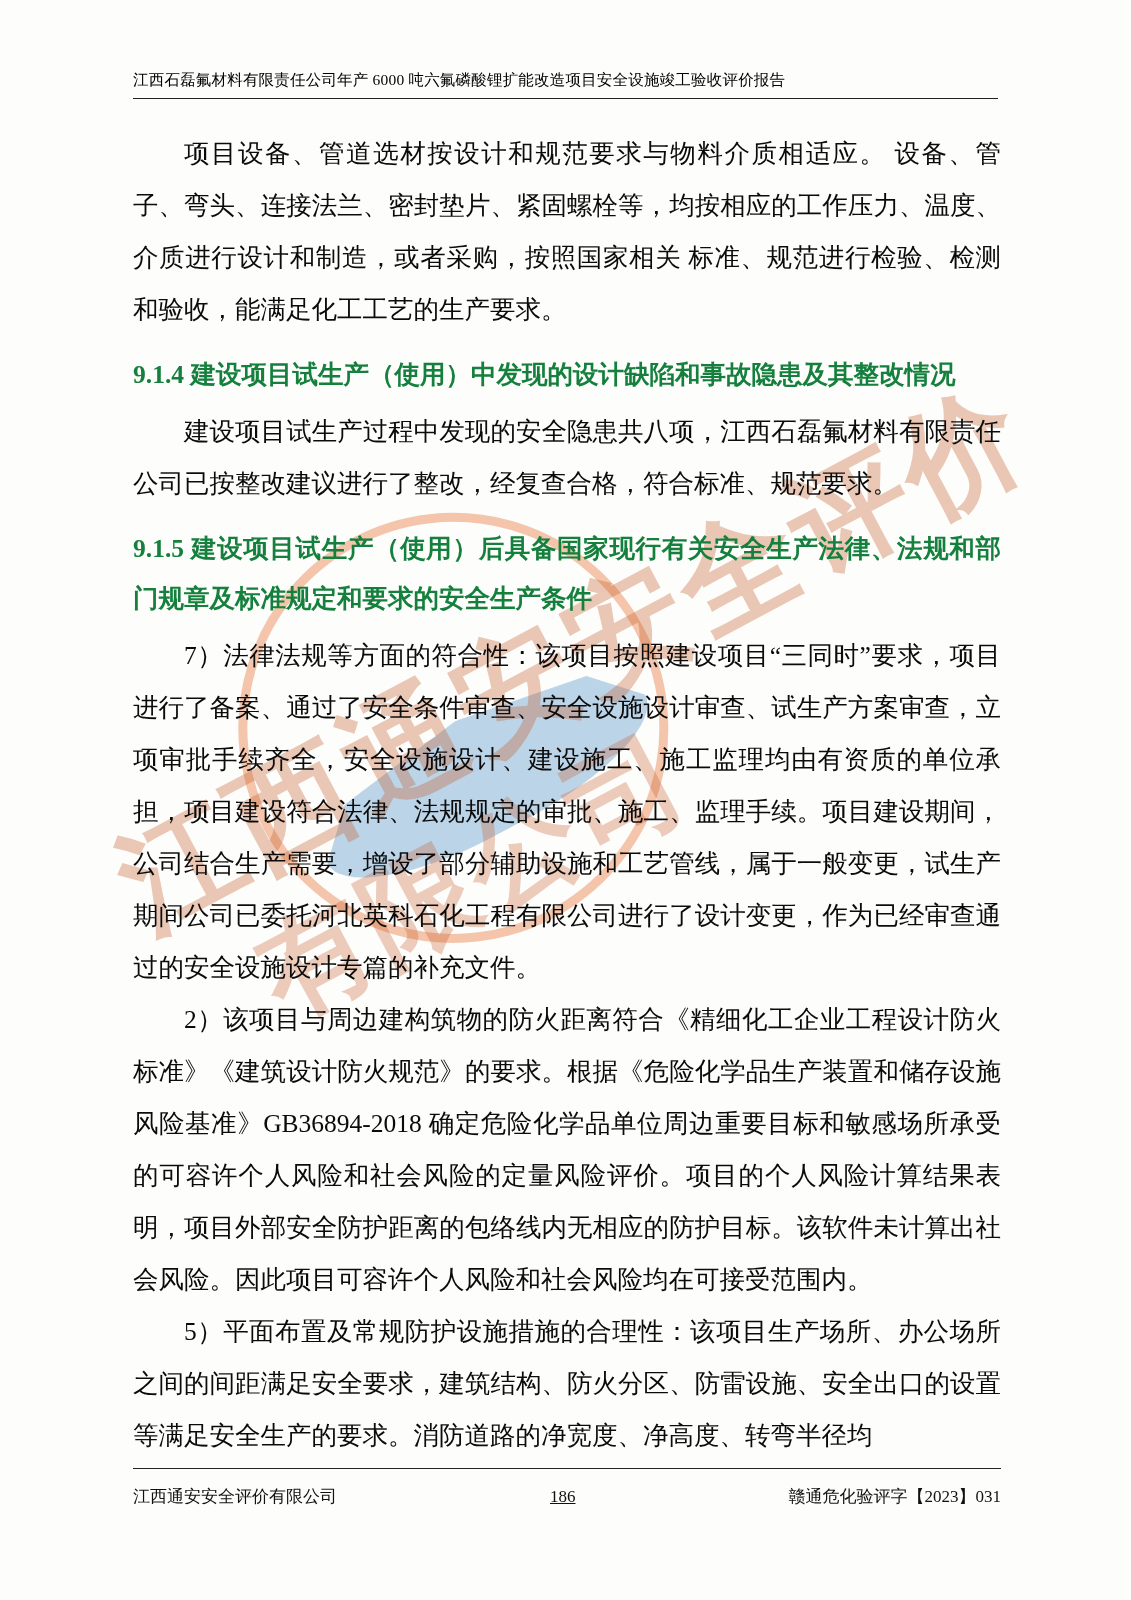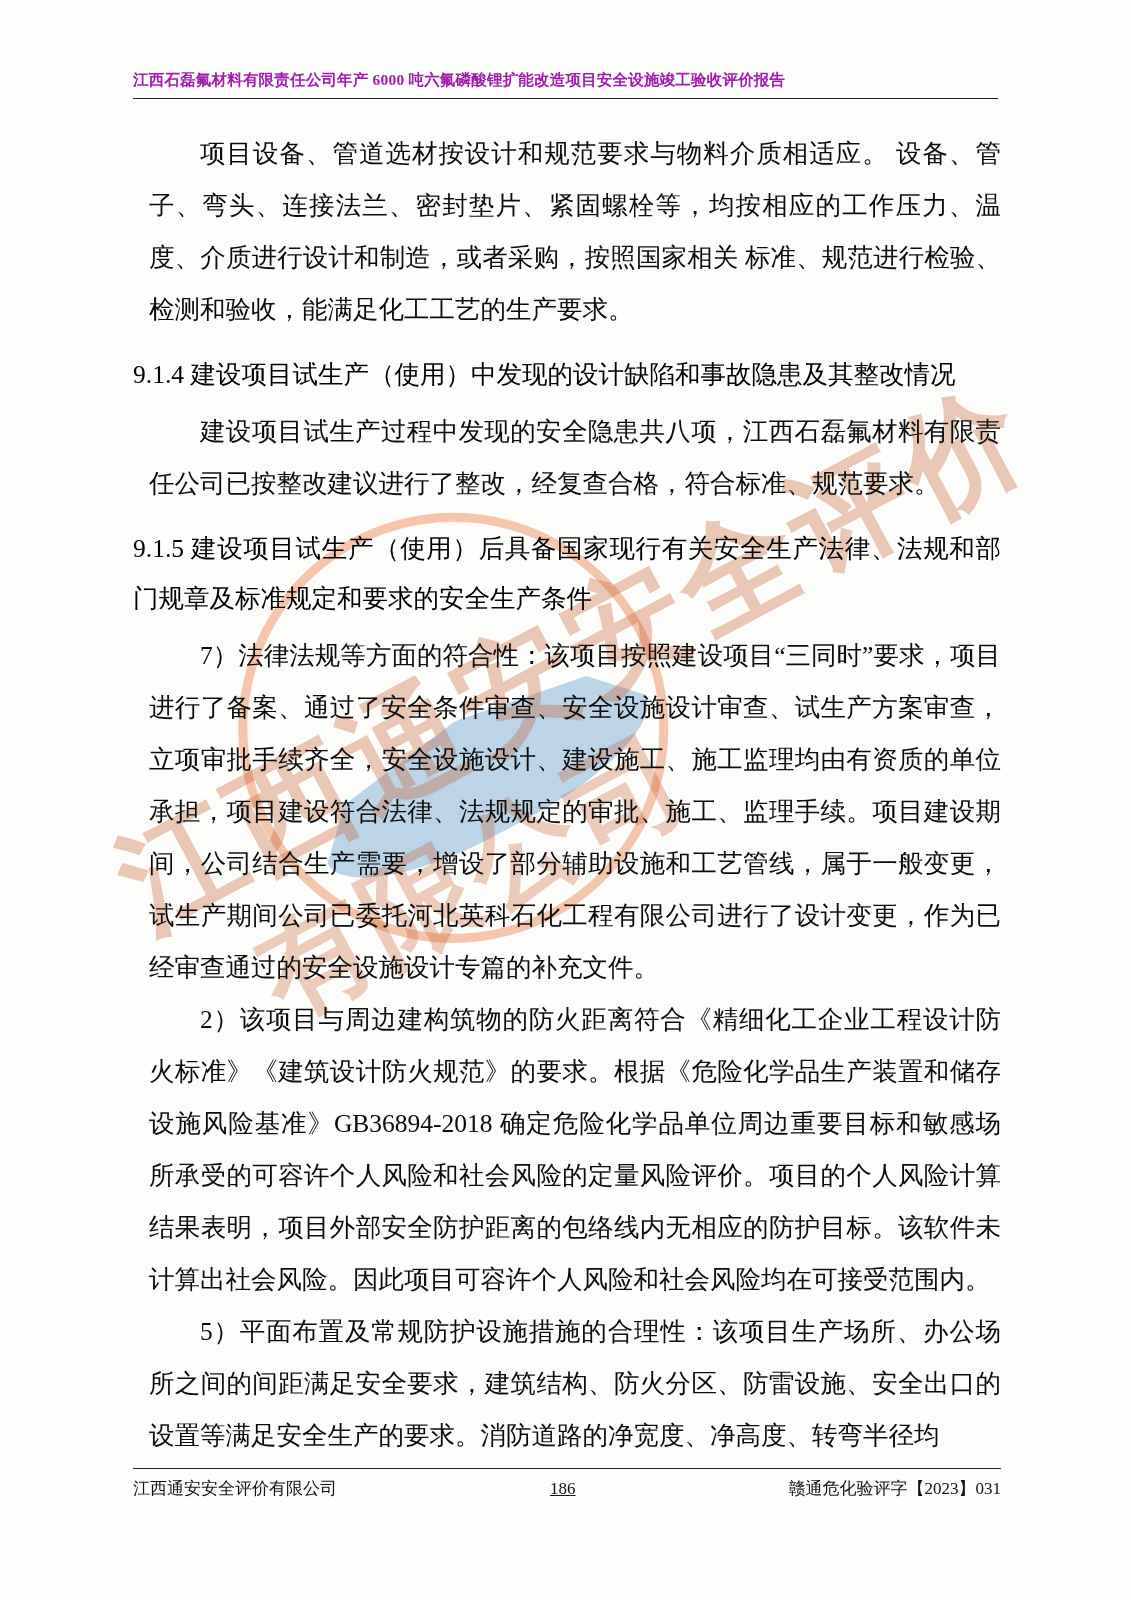--- a/index.html
+++ b/index.html
@@ -87,53 +87,53 @@
     padding: 0;
   }
   .doc-header {
     position: absolute;
     left: 133px;
     top: 70px;
     width: 865px;
   }
   .doc-header .htext {
     font-size: 15.5px;
-    font-weight: bold;
-    color: #a21caf;
+    font-weight: normal;
+    color: #000000;
     letter-spacing: 0.2px;
     white-space: nowrap;
     padding-bottom: 7px;
   }
   .doc-header .hrule {
     border-bottom: 1.6px solid #222;
     width: 100%;
   }
   
   .body-area {
     position: absolute;
     left: 133px;
     top: 128px;
     width: 868px;
   }
   p.para {
-    margin: 0 0 0 16px;
+    margin: 0 0 0 0;
     font-size: 25.5px;
     line-height: 52px;
     color: #0b0b0b;
     text-align: justify;
     text-justify: inter-ideograph;
     text-indent: 2em;
     font-family: "Liberation Serif", "DejaVu Serif", serif;
   }
   h3.heading {
     margin: 14px 0 6px 0;
     font-size: 25.5px;
     line-height: 50px;
-    font-weight: normal;
-    color: #000000;
+    font-weight: bold;
+    color: #15803d;
     text-align: justify;
     text-indent: 0;
   }
   
   .doc-footer {
     position: absolute;
     left: 133px;
     top: 1468px;
     width: 868px;
     z-index: 5;
@@ -143,21 +143,21 @@
     width: 100%;
     margin-bottom: 8px;
   }
   .doc-footer .frow {
     display: flex;
     align-items: baseline;
     justify-content: space-between;
     font-size: 17px;
     color: #111;
   }
-  .doc-footer .fleft { flex: 0 0 auto; }
+  .doc-footer .fleft { flex: 0 0 auto; margin-top: 8px; }
   .doc-footer .fcenter { flex: 1 1 auto; text-align: center; font-family: "Liberation Serif", serif; text-decoration: underline; }
   .doc-footer .fright { flex: 0 0 auto; text-align: right; }
 </style>
 </head>
 <body>
 
 <div class="page">
 
   <div class="watermark">
     <div class="wm-inner">

